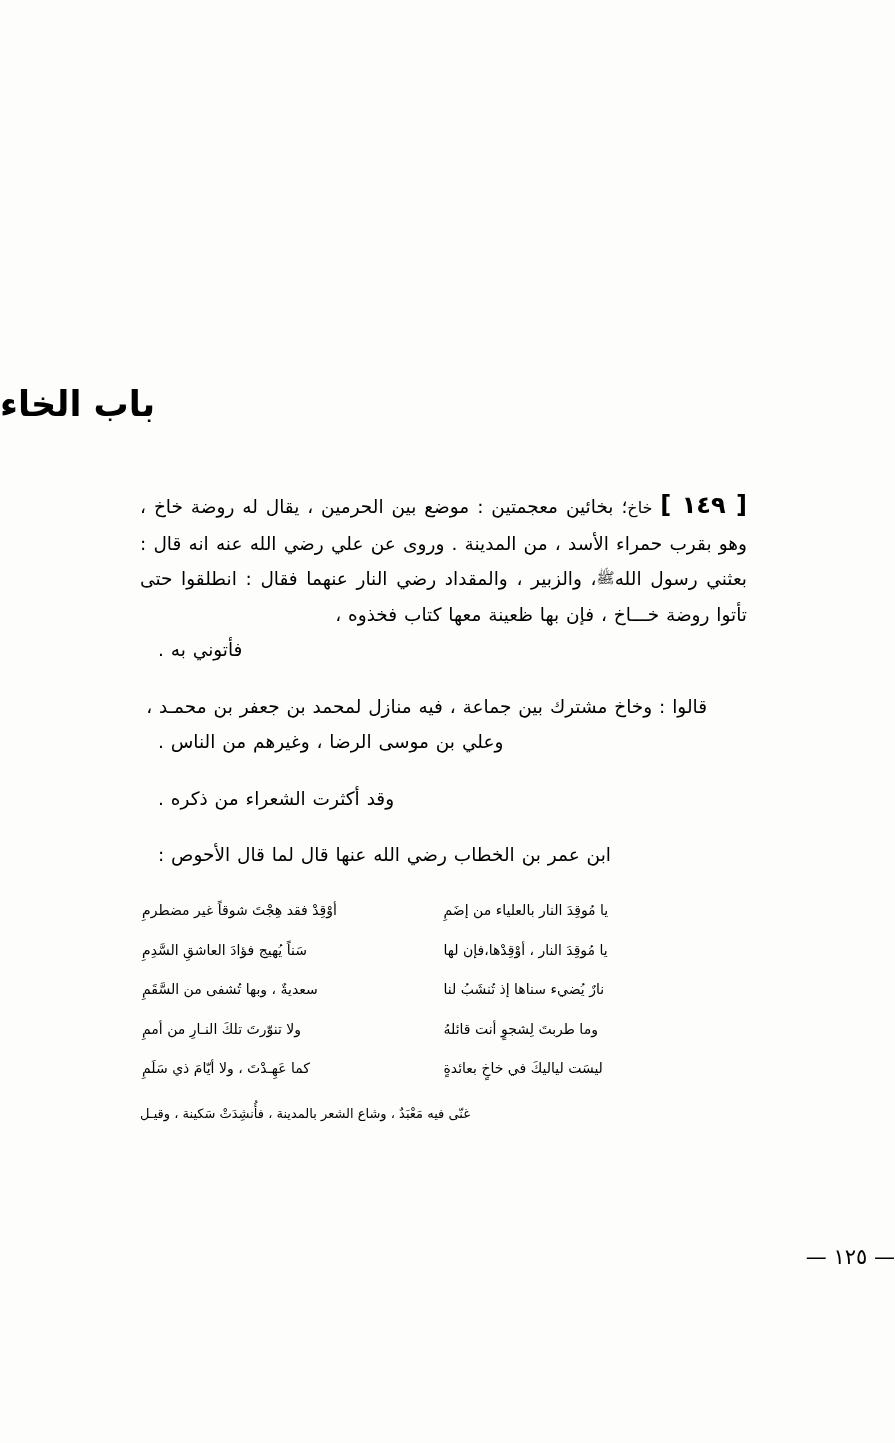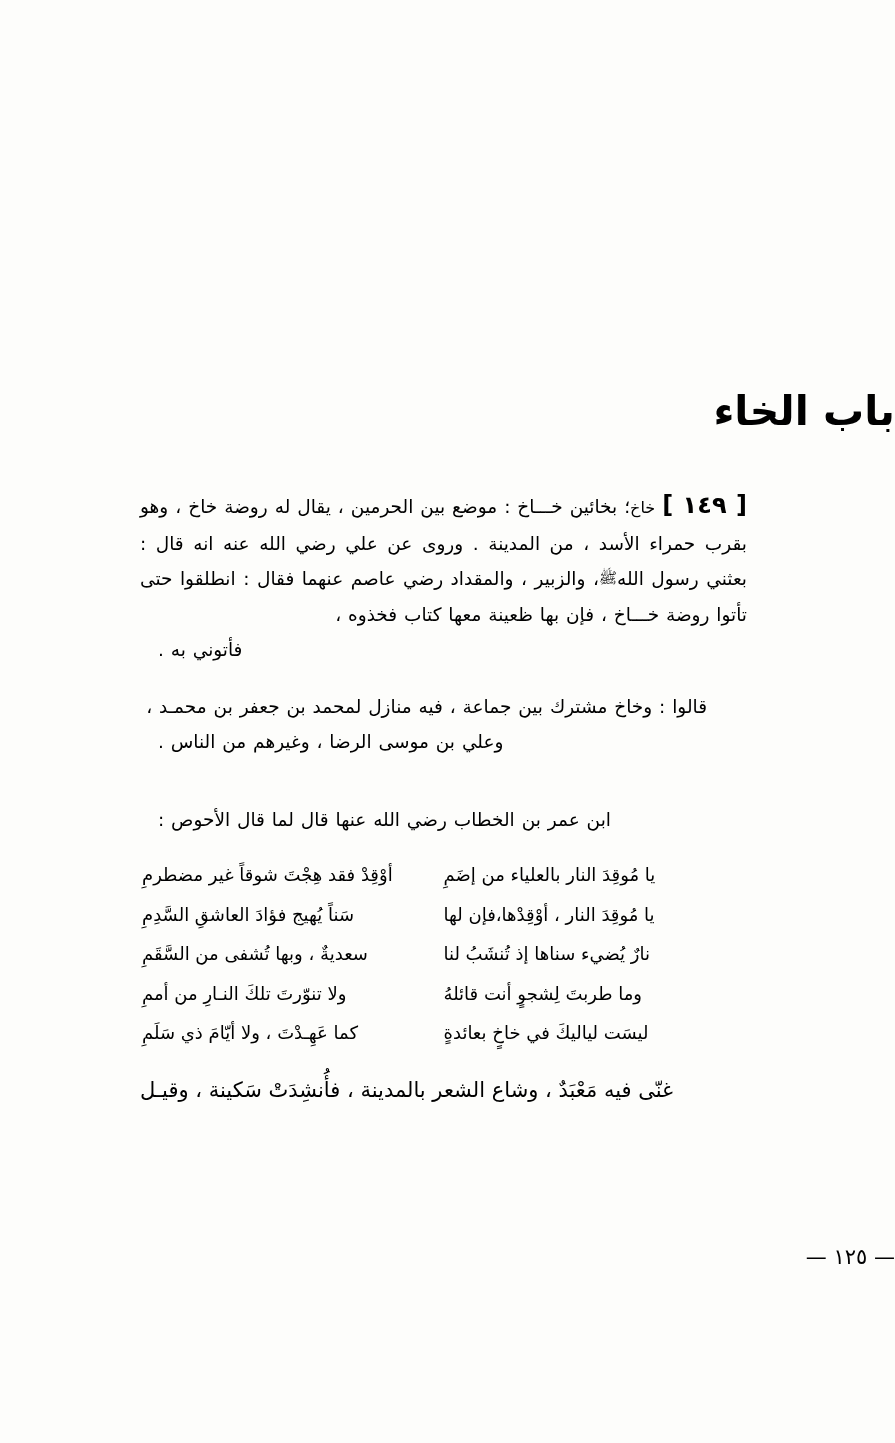--- a/index.html
+++ b/index.html
@@ -22,22 +22,22 @@
     inset: 0;
     background: #fdfdfb;
   }
 
   
   .chapter-heading {
     position: absolute;
     top: 362px;
     left: 0;
     right: 0;
-    text-align: right;
-    font-size: 41px;
+    text-align: left;
+    font-size: 35px;
     font-weight: 700;
     letter-spacing: 1px;
     line-height: 1.1;
   }
 
   
   .text-body {
     position: absolute;
     top: 488px;
     right: 148px;
@@ -77,40 +77,40 @@
 
   
   .poem {
     margin-top: 18px;
     width: 100%;
     border-collapse: collapse;
     direction: rtl;
   }
   .poem tr { height: 39.5px; }
   .poem td {
-    font-size: 18px;
+    font-size: 14px;
     vertical-align: middle;
     white-space: nowrap;
     padding: 0;
   }
   .poem .hemi-a {
     width: 50%;
     text-align: left;
     padding-right: 6px;
   }
   .poem .hemi-b {
     width: 50%;
     text-align: left;
     padding-left: 2px;
   }
 
   
   .closing {
-    margin-top: 20px;
-    font-size: 21px;
+    margin-top: 8px;
+    font-size: 13px;
     line-height: 35.5px;
     text-align: justify;
     text-align-last: left;
     text-indent: 34px;
   }
 
   
   .page-number {
     position: absolute;
     top: 1245px;
@@ -125,40 +125,43 @@
 
 <div class="page">
 
   <h1 class="chapter-heading">باب الخاء</h1>
 
   <div class="text-body">
 
     <div class="para">
       <span class="entry-num">[ ١٤٩ ]</span>
       <span class="headword">خاخ</span><span>؛</span>
-      <span>بخائين خـــاخ : موضع بين الحرمين ، يقال له روضة</span>
+      <span>بخائين معجمتين : موضع بين الحرمين ، يقال له روضة</span>
       <span>خاخ ، وهو بقرب حمراء الأسد ، من المدينة . وروى عن علي رضي الله عنه</span>
-      <span>انه قال : بعثني رسول الله</span><span class="honorific">ﷺ</span><span>، والزبير ، والمقداد رضي عاصم عنهما فقال :</span>
+      <span>انه قال : بعثني رسول الله</span><span class="honorific">ﷺ</span><span>، والزبير ، والمقداد رضي النار عنهما فقال :</span>
       <span>انطلقوا حتى تأتوا روضة خـــاخ ، فإن بها ظعينة معها كتاب فخذوه ،</span>
     </div>
     <div class="para tail-left">
       <span>فأتوني به .</span>
     </div>
 
     <div class="gap-md"></div>
 
     <div class="para indent">
       <span>قالوا : وخاخ مشترك بين جماعة ، فيه منازل لمحمد بن جعفر بن محمـد ،</span>
     </div>
     <div class="para tail-left">
       <span>وعلي بن موسى الرضا ، وغيرهم من الناس .</span>
     </div>
 
     <div class="gap-md"></div>
 
+    <div class="para tail-left">
+      <span>وقد أكثرت الشعراء من ذكره .</span>
+    </div>
 
     <div class="gap-md"></div>
 
     <div class="para tail-left">
       <span>ابن عمر بن الخطاب رضي الله عنها قال لما قال الأحوص :</span>
     </div>
 
     <table class="poem">
       <tbody>
         <tr>

